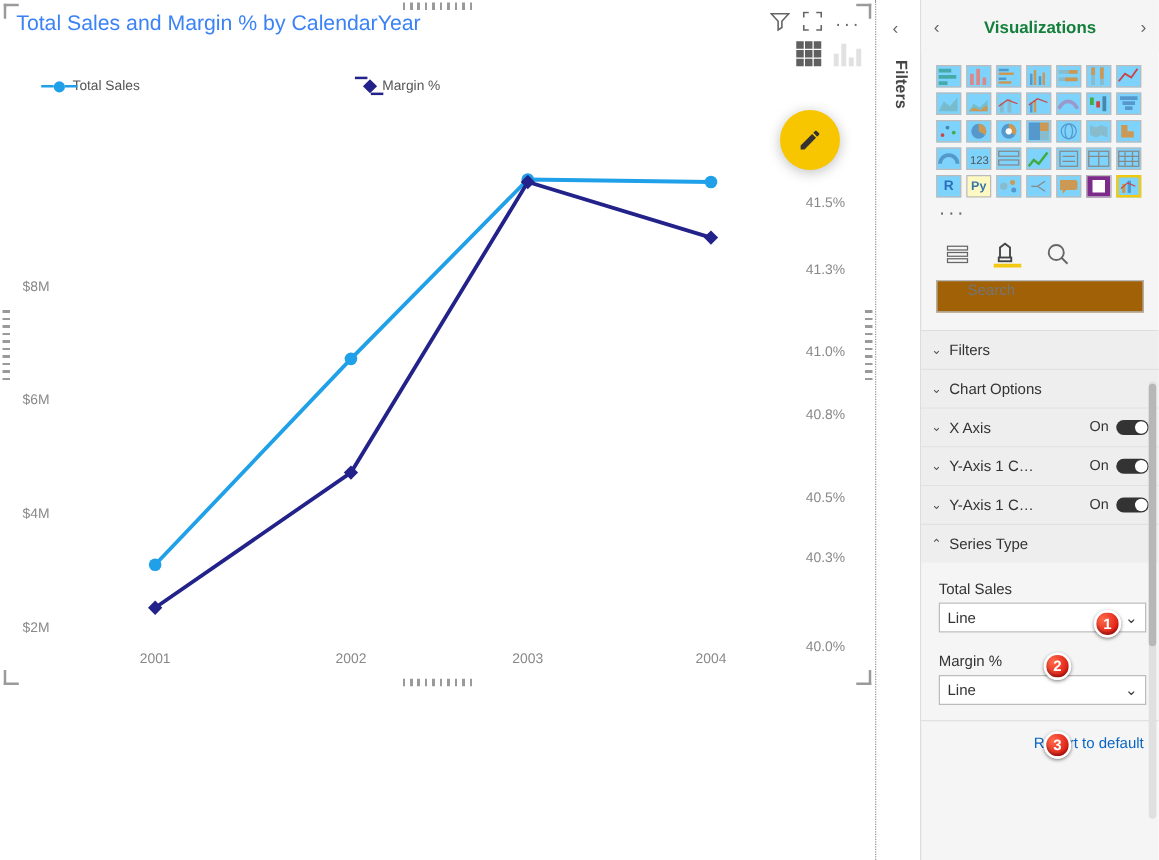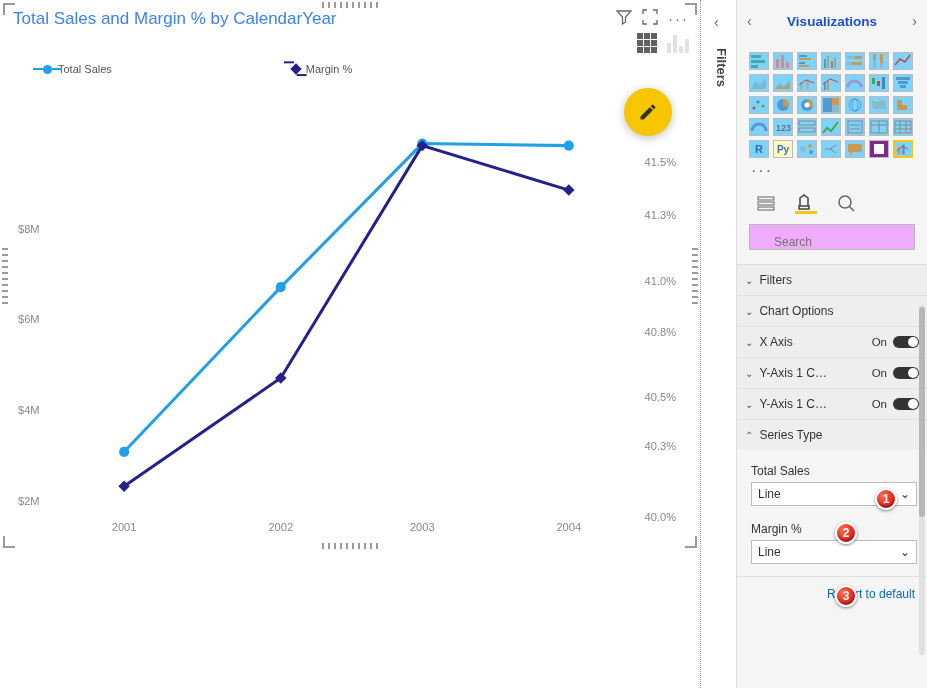--- a/index.html
+++ b/index.html
@@ -57,36 +57,36 @@
   
   .rail-divider { width: 8px; border-left: 1px dotted #999; margin-left: 0; }
   .filters-tab { width: 28px; position: relative; }
   .filters-tab .arrow { position: absolute; top: 14px; left: 6px; font-size: 14px; color: #666; cursor:pointer; }
   .filters-tab .label { position: absolute; top: 48px; left: 6px; font-size: 13px; font-weight:600; color:#444; writing-mode: vertical-rl; }
 
   
   .pane { border-left: 1px solid #ddd; background: #f5f5f5; display:flex; flex-direction:column; height:100%; }
   .vis-pane { flex: 1; min-width: 0; position:relative; }
   .pane-header { height: 42px; display:flex; align-items:center; justify-content:space-between; padding: 0 10px; background:#f5f5f5; }
-  .pane-header h3 { font-size: 13.5px; font-weight: 600; color:#1d4ed8; }
+  .pane-header h3 { font-size: 13.5px; font-weight: 600; color:#15803d; }
   .pane-header .chev { font-size: 14px; color:#666; cursor:pointer; }
   .pane-header .back { font-size: 14px; color:#666; cursor:pointer; }
   .pane-body { padding: 6px 10px; }
 
   .vis-grid { display:grid; grid-template-columns: repeat(7, 20px); gap: 4px 4px; padding: 4px 0 2px 2px; }
   .vis-cell { width: 20px; height: 18px; border:1px solid #bbb; background:#7dd3fc; display:flex; align-items:center; justify-content:center; font-size:9px; color:#555; cursor:pointer; overflow:hidden; }
   .vis-cell svg { width: 18px; height: 16px; }
   .ellipsis-row { padding: 2px 2px 6px 4px; font-size: 16px; color:#666; letter-spacing: 2px; }
 
   .tabs { display:flex; gap: 18px; padding: 6px 4px 4px 8px; }
   .tab { width: 22px; height: 22px; display:flex; align-items:center; justify-content:center; cursor:pointer; color:#555; }
   .tab.active { border-bottom: 3px solid #f2c811; }
 
   .search { margin: 6px 2px 8px 2px; }
-  .search-box { display:flex; align-items:flex-end; border:1px solid #b9b9b9; background:#f0abfc; height: 26px; padding: 0 20px; }
+  .search-box { display:flex; align-items:flex-start; border:1px solid #b9b9b9; background:#a16207; height: 26px; padding: 0 20px; }
   .search-box input { border:none; outline:none; font-size:12px; flex:1; background:transparent; }
   .mag { width:14px; height:14px; margin-right:4px; }
 
   .cards { border-top:1px solid #ddd; }
   .card { border-bottom:1px solid #e1e1e1; background:#eee; }
   .card-head { display:flex; align-items:center; justify-content:space-between; padding: 8px 8px; cursor:pointer; }
   .card-head .left { display:flex; align-items:center; gap:6px; font-size:12px; color:#333; }
   .chev-sm { font-size:10px; color:#555; }
   .toggle { display:flex; align-items:center; gap:6px; font-size:11.5px; color:#333; }
   .switch { width: 26px; height: 12px; background:#333; border-radius:6px; position:relative; }

